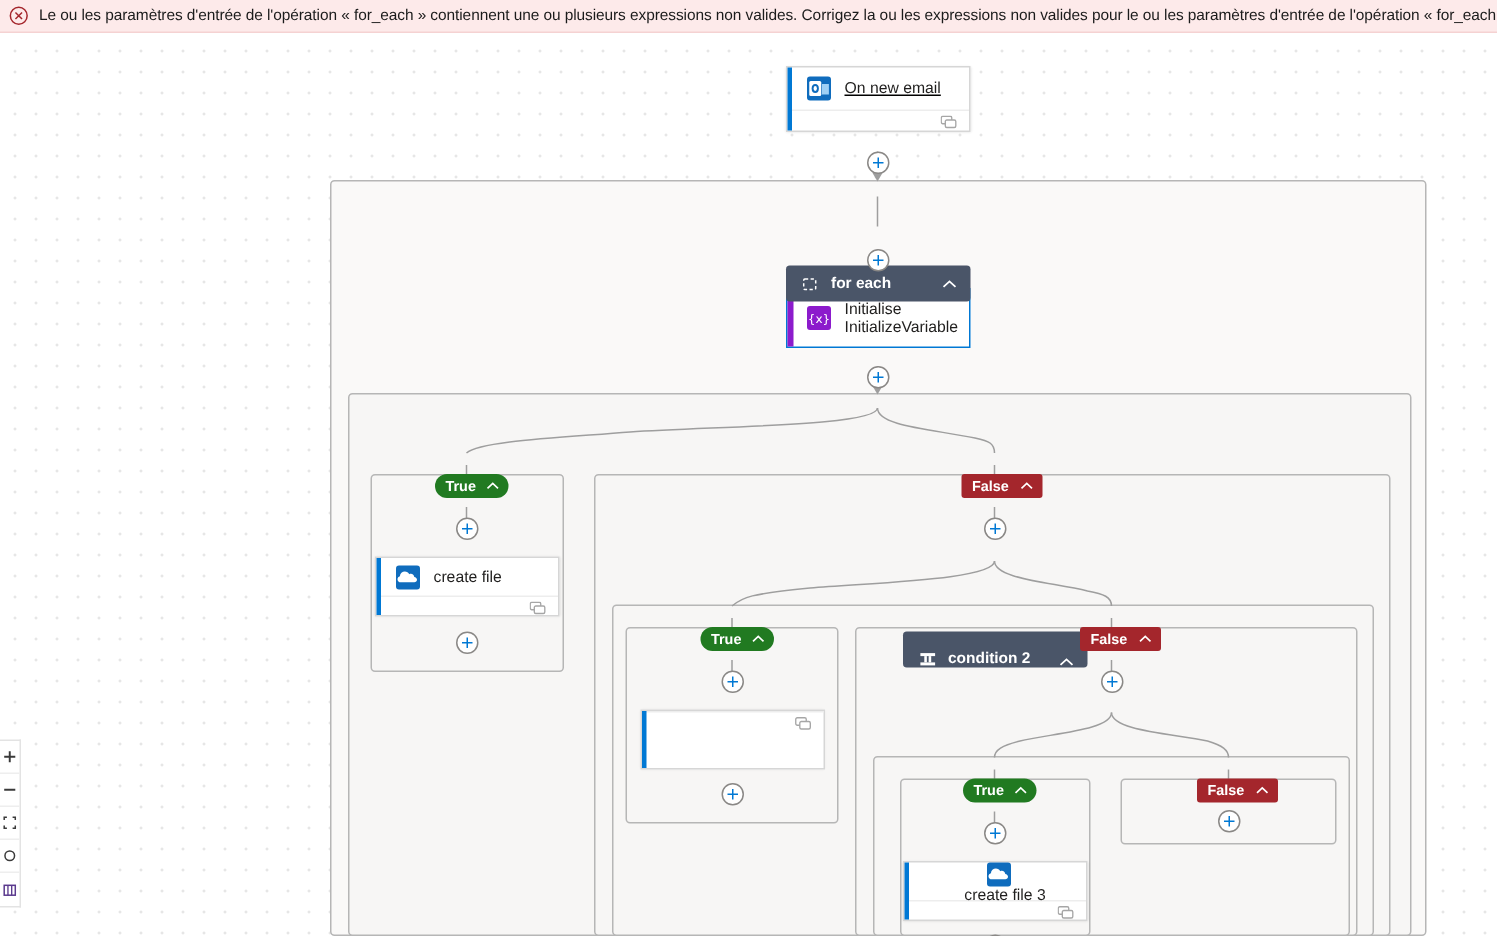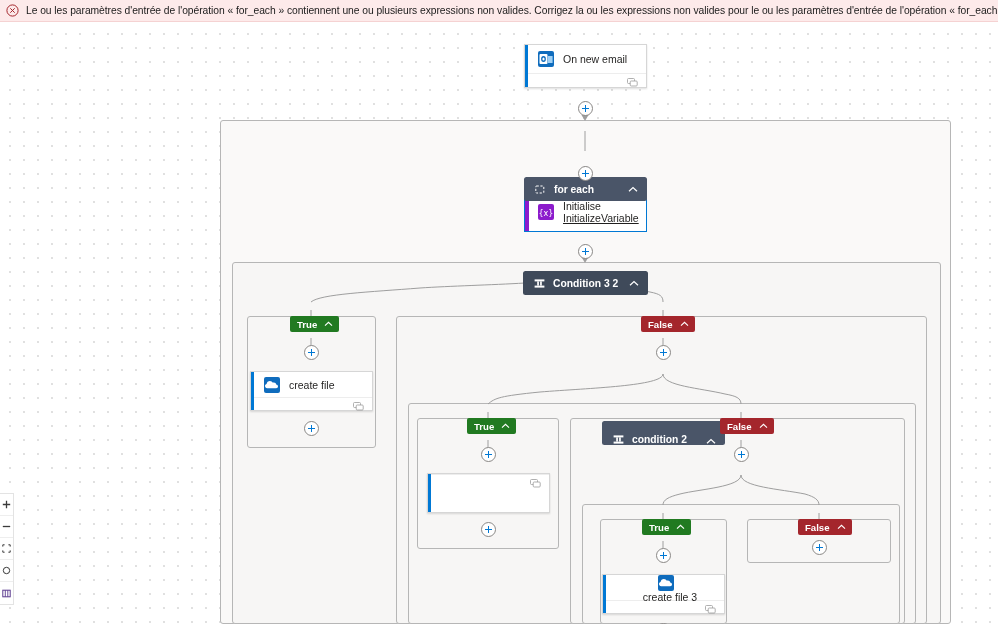--- a/index.html
+++ b/index.html
@@ -92,21 +92,21 @@
     width: 16px; height: 16px; flex: 0 0 16px;
     border-radius: 2px;
     display: flex; align-items: center; justify-content: center;
     margin-right: 9px;
     overflow: hidden;
   }
   .node .node-title {
     font-size: 10.5px; color: #201f1e; line-height: 12px;
     white-space: nowrap;
   }
-  .node .node-title .sub { display: block; text-decoration: underline; }
+  .node .node-title .sub { display: block; }
   .node .node-foot {
     height: 17px;
     border-top: 1px solid #ededed;
     display: flex; align-items: center; justify-content: flex-end;
     padding-right: 8px;
   }
   .node.two-line .node-top { height: 36px; align-items: center; }
   .node.selected { border: 1.6px solid #0078d4; box-shadow: none; }
 
   
@@ -131,21 +131,21 @@
     position: absolute;
     height: 16px;
     display: flex; align-items: center;
     padding: 0 6px 0 7px;
     border-radius: 2px;
     color: #ffffff;
     font-size: 9.6px; font-weight: bold;
     z-index: 30;
     white-space: nowrap;
   }
-  .badge.true  { background: #217a21; }
+  .badge.true  { background: #217a21; border-radius: 8px; }
   .badge.false { background: #a4262c; }
   .badge .b-chev { margin-left: 7px; display: flex; align-items: center; }
 
   
   .plus {
     position: absolute;
     width: 15px; height: 15px;
     border-radius: 50%;
     border: 1px solid #8a8886;
     background: #ffffff;
@@ -241,21 +241,21 @@
     <path d="M741,453 C741,465 780,467 805,472 C815,475 819,478 819,483"></path>
 
     <line x1="663" y1="491" x2="663" y2="504"></line>
     <line x1="663" y1="519" x2="663" y2="534"></line>
     <polygon points="659.5,531 666.5,531 663,537"></polygon>
     <line x1="663" y1="571" x2="663" y2="588"></line>
 
     <line x1="819" y1="491" x2="819" y2="504"></line>
   </svg>
 
-  <div class="node" style="left:524px; top:22px; width:123px; height:44px;">
+  <div class="node" style="left:524px; top:22px; width:123px; height:44px;text-decoration:underline;">
     <span class="accent" style="background:#0078d4;"></span>
     <div class="node-top">
       <span class="node-icon" style="background:#0f6cbd;">
         <svg width="16" height="16" viewBox="0 0 16 16">
           <rect x="1.5" y="3" width="8" height="10" rx="1" fill="#ffffff"></rect>
           <ellipse cx="5.5" cy="8" rx="2.4" ry="3" fill="#0f6cbd"></ellipse>
           <ellipse cx="5.5" cy="8" rx="1.1" ry="1.6" fill="#ffffff"></ellipse>
           <rect x="10" y="5" width="4.6" height="7" fill="#9ed0f5"></rect>
         </svg>
       </span>
@@ -296,36 +296,20 @@
         </svg>
       </span>
       <span class="node-title">
         <span>Initialise</span>
         <span class="sub">InitializeVariable</span>
       </span>
     </div>
   </div>
   <span class="plus" style="left:578px; top:222px;"></span>
 
-  <div class="hnode dark" style="left:523px; top:249px; width:125px;">
-    <span class="h-ico">
-      <svg width="11" height="11" viewBox="0 0 11 11">
-        <rect x="0.6" y="1.4" width="9.8" height="2" fill="#ffffff"></rect>
-        <rect x="0.6" y="7.6" width="9.8" height="2" fill="#ffffff"></rect>
-        <rect x="3.2" y="3.4" width="1.7" height="4.2" fill="#ffffff"></rect>
-        <rect x="6.1" y="3.4" width="1.7" height="4.2" fill="#ffffff"></rect>
-      </svg>
-    </span>
-    <span class="h-label">Condition 3 2</span>
-    <span class="h-chev">
-      <svg width="10" height="7" viewBox="0 0 10 7">
-          <path d="M1 5.3 L5 1.6 L9 5.3" fill="none" stroke="#ffffff" stroke-width="1.2"></path>
-        </svg>
-    </span>
-  </div>
 
   <div class="badge true" style="left:290px; top:294px;">
     <span>True</span>
     <span class="b-chev">
       <svg width="9" height="6" viewBox="0 0 9 6">
           <path d="M1 4.6 L4.5 1.3 L8 4.6" fill="none" stroke="#ffffff" stroke-width="1.1"></path>
         </svg>
     </span>
   </div>
   <span class="plus" style="left:304px; top:323px;"></span>

